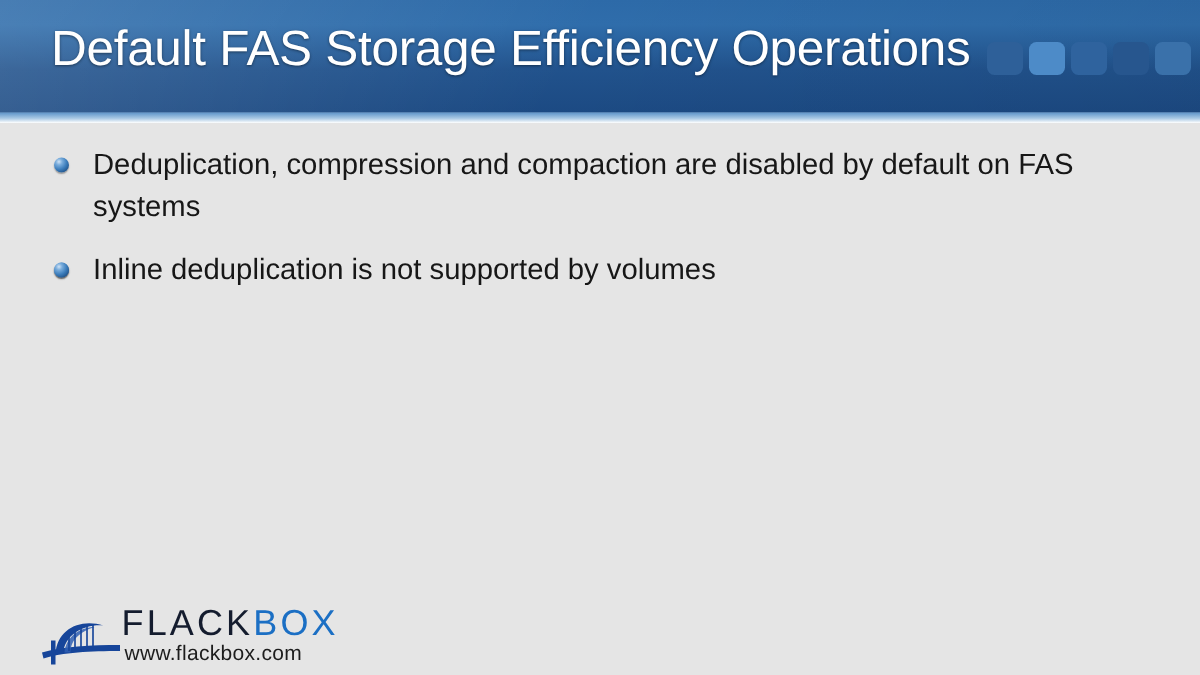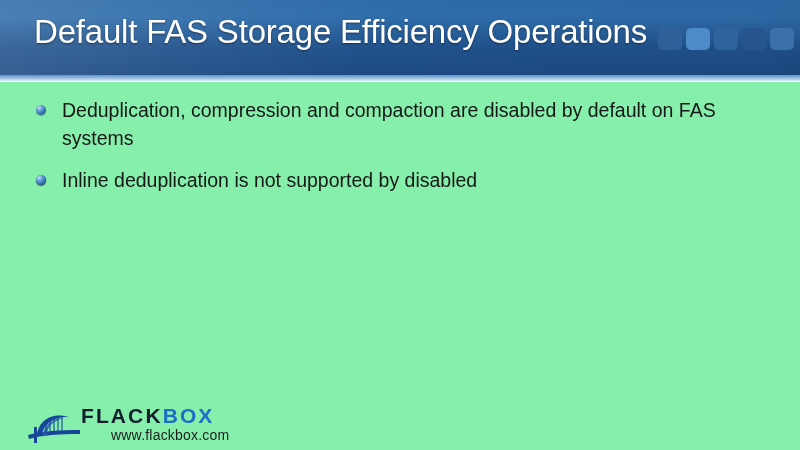--- a/index.html
+++ b/index.html
@@ -14,21 +14,21 @@
     font-family: "Liberation Sans", sans-serif;
     position: relative;
   }
 
   
   .slide {
     position: absolute;
     left: 0; top: 0;
     width: 800px;
     height: 450px;
-    background: #86efac;
+    background: #e5e5e5;
   }
 
   
   .title-bar {
     position: absolute;
     left: 0; top: 0;
     width: 800px;
     height: 75px;
     background:
       linear-gradient(to bottom,
@@ -140,37 +140,36 @@
     position: absolute;
     left: 0;
     top: 2px;
     width: 56px;
     height: 40px;
   }
   .logo-wordmark {
     position: absolute;
     left: 54px;
     top: 2px;
-    font-size: 21px;
-    font-weight: 700;
+    font-size: 24px;
+    font-weight: 400;
     letter-spacing: 2.1px;
     line-height: 22px;
     white-space: nowrap;
   }
   .logo-flack { color: #141c2e; }
   .logo-box   { color: #1b6fc4; }
   .logo-url {
     position: absolute;
     left: 56px;
     top: 24px;
     font-size: 14px;
     color: #1d1d1d;
     letter-spacing: 0.2px;
     white-space: nowrap;
-    margin-left: 28px;
   }
 </style>
 </head>
 <body>
 
 <div class="slide">
 
   <div class="title-bar">
     <div class="title-text">Default FAS Storage Efficiency Operations</div>
 
@@ -187,21 +186,21 @@
   <div class="body-area">
     <div class="bullet-row">
       <span class="bullet-marker"></span>
       <div class="bullet-text">Deduplication, compression and compaction are disabled by default on FAS systems</div>
     </div>
     <div class="bullet-row">
       <span class="bullet-marker"></span>
     </div>
     <div class="bullet-row">
       <span class="bullet-marker"></span>
-      <div class="bullet-text">Inline deduplication is not supported by disabled</div>
+      <div class="bullet-text">Inline deduplication is not supported by volumes</div>
     </div>
   </div>
 
   <div class="logo">
     <span class="logo-mark">
       <svg width="56" height="40" viewBox="0 0 56 40" xmlns="http://www.w3.org/2000/svg">
 
         <path d="M1 30 C 14 26, 34 25, 53 25 L 53 29 C 34 29, 14 30, 2 34 Z" fill="#16459a"></path>
 
         <path d="M10 31 C 11 14, 27 7, 42 12 C 29 11, 16 18, 15 31 Z" fill="#16459a"></path>

